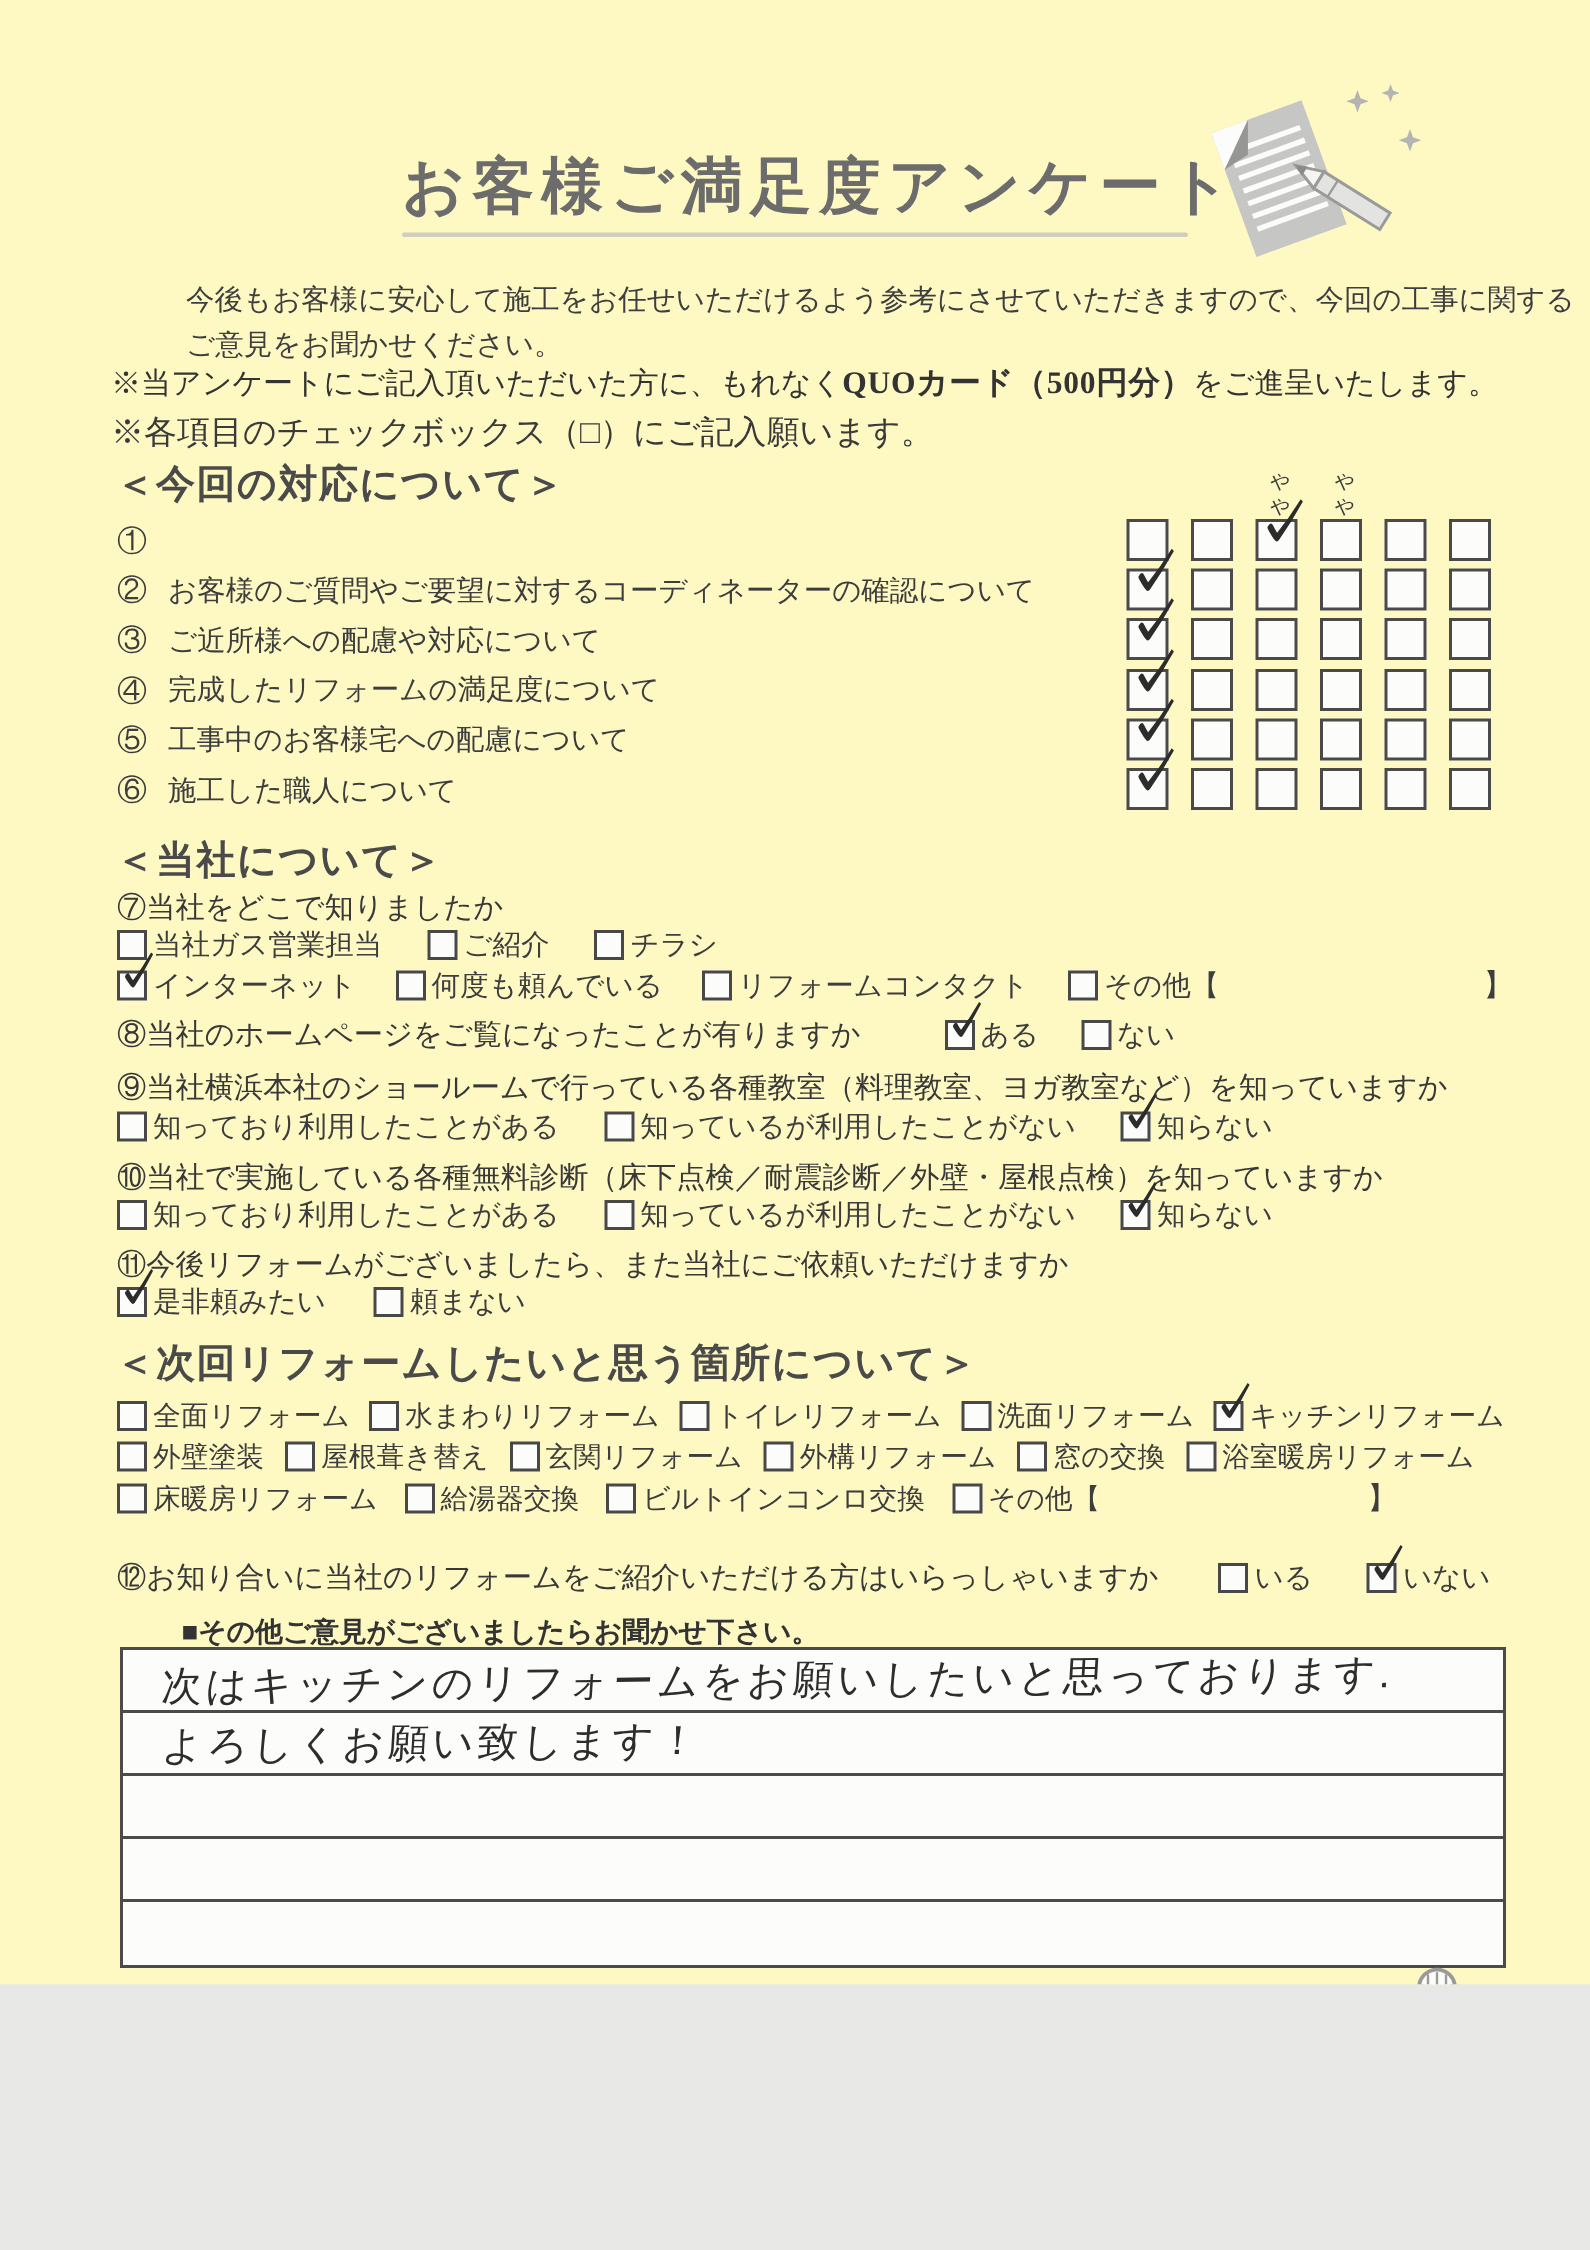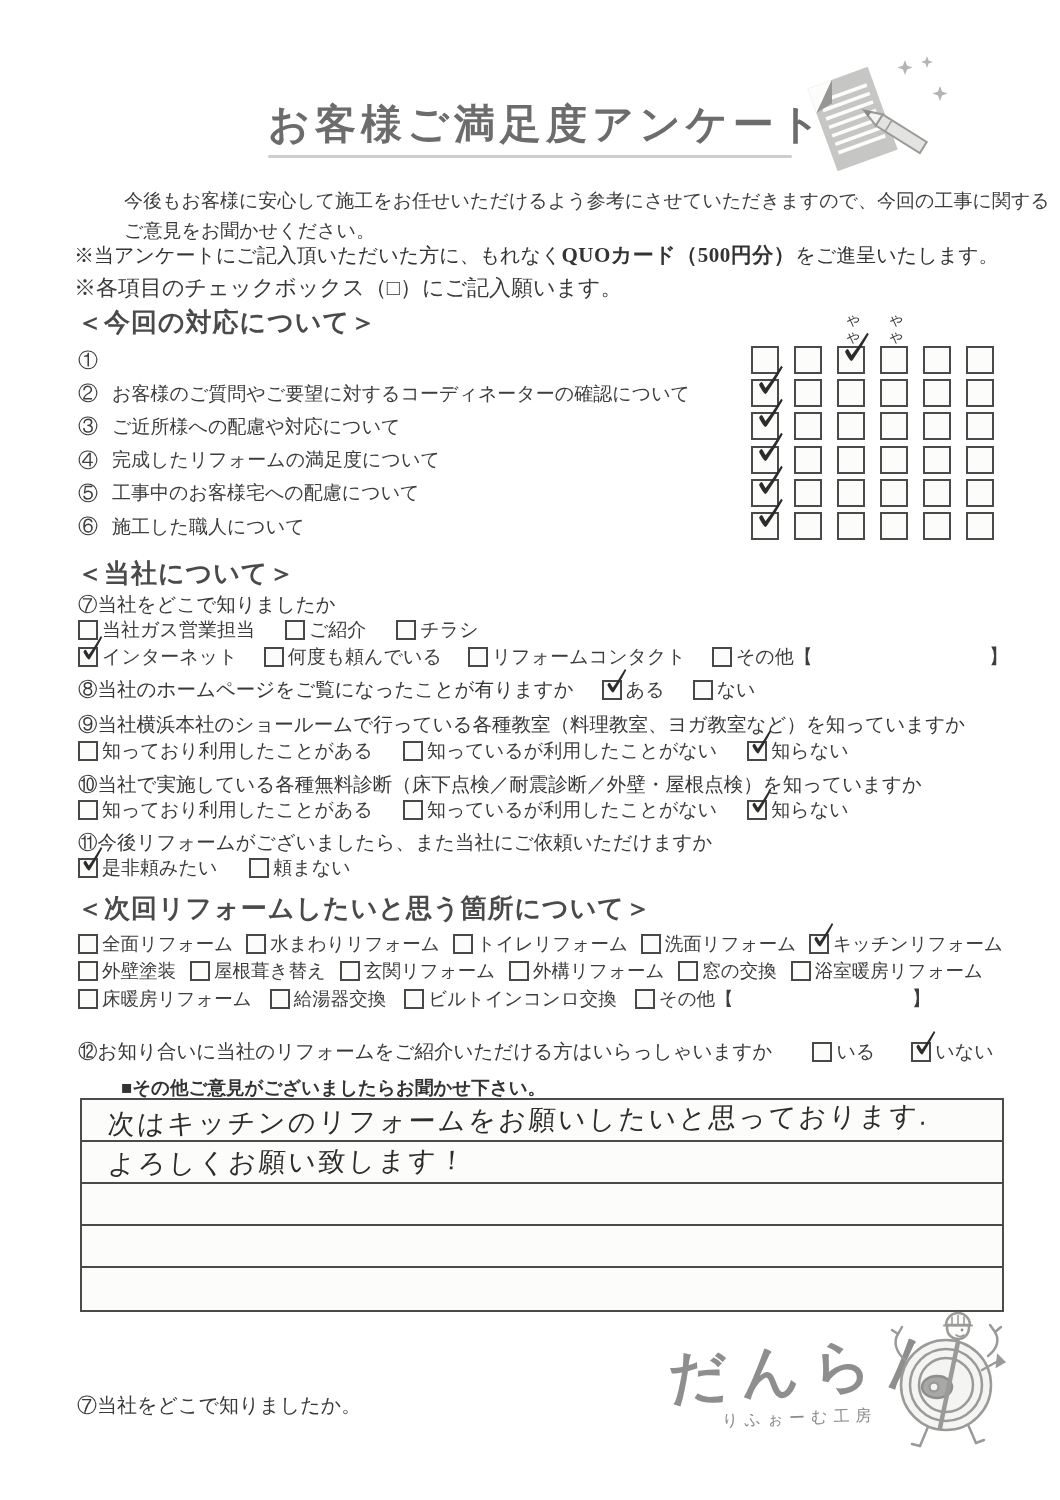--- a/index.html
+++ b/index.html
@@ -1,16 +1,16 @@
 <!DOCTYPE html>
 <html lang="ja"><head>
 <meta charset="utf-8">
 <style>
   html,body{margin:0;padding:0;background:#e8e8e6;}
-  .page{position:relative;width:1060px;height:1500px;margin:0 auto;background:#ffffff;
+  .page{position:relative;width:1060px;height:1323px;margin:0 auto;background:#fef9c3;
         font-family:"Liberation Sans",sans-serif;color:#3d3d3d;overflow:hidden;}
   .abs{position:absolute;}
 
   
   .doc-title{font-size:41px;font-weight:bold;color:#6c6c6c;letter-spacing:5px;white-space:nowrap;}
   .title-underline{height:3px;background:#c3c3bd;border-radius:2px;opacity:.8;}
 
   
   .intro{font-size:19px;line-height:30px;color:#3e3e3e;white-space:nowrap;}
   .note1{font-size:20px;color:#333;white-space:nowrap;}
@@ -209,21 +209,21 @@
         <span>リフォームコンタクト</span>
       </span>
     <span class="opt">
         <span class="cb"></span>
         <span>その他【</span>
       </span>
     <span class="bracket" style="margin-left:150px;">】</span>
   </div>
 
   <div class="abs optrow" style="left:78px;top:676px;gap:28px;">
-    <span class="qlabel" style="margin-right:0;">⑧当社のホームページをご覧になったことが有りますか</span>
+    <span class="qlabel" style="margin-right:28px;">⑧当社のホームページをご覧になったことが有りますか</span>
     <span class="opt">
         <span class="cb checked"></span>
         <span>ある</span>
       </span>
     <span class="opt">
         <span class="cb"></span>
         <span>ない</span>
       </span>
   </div>
 

